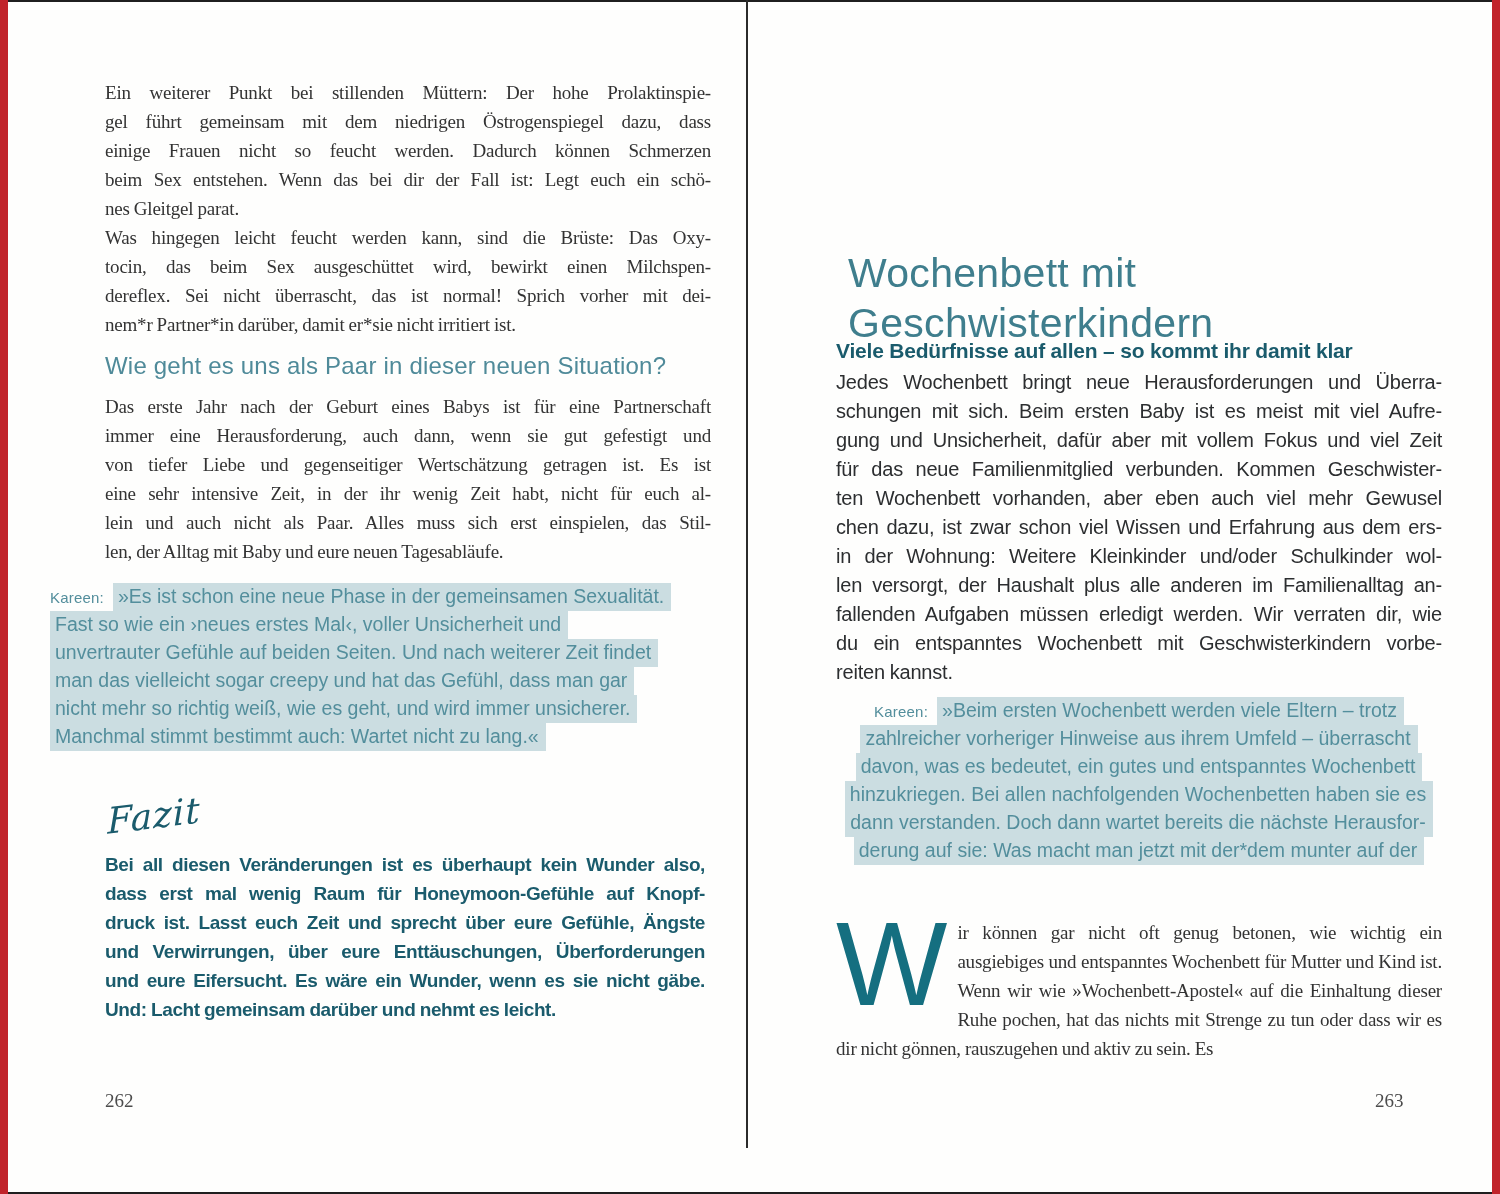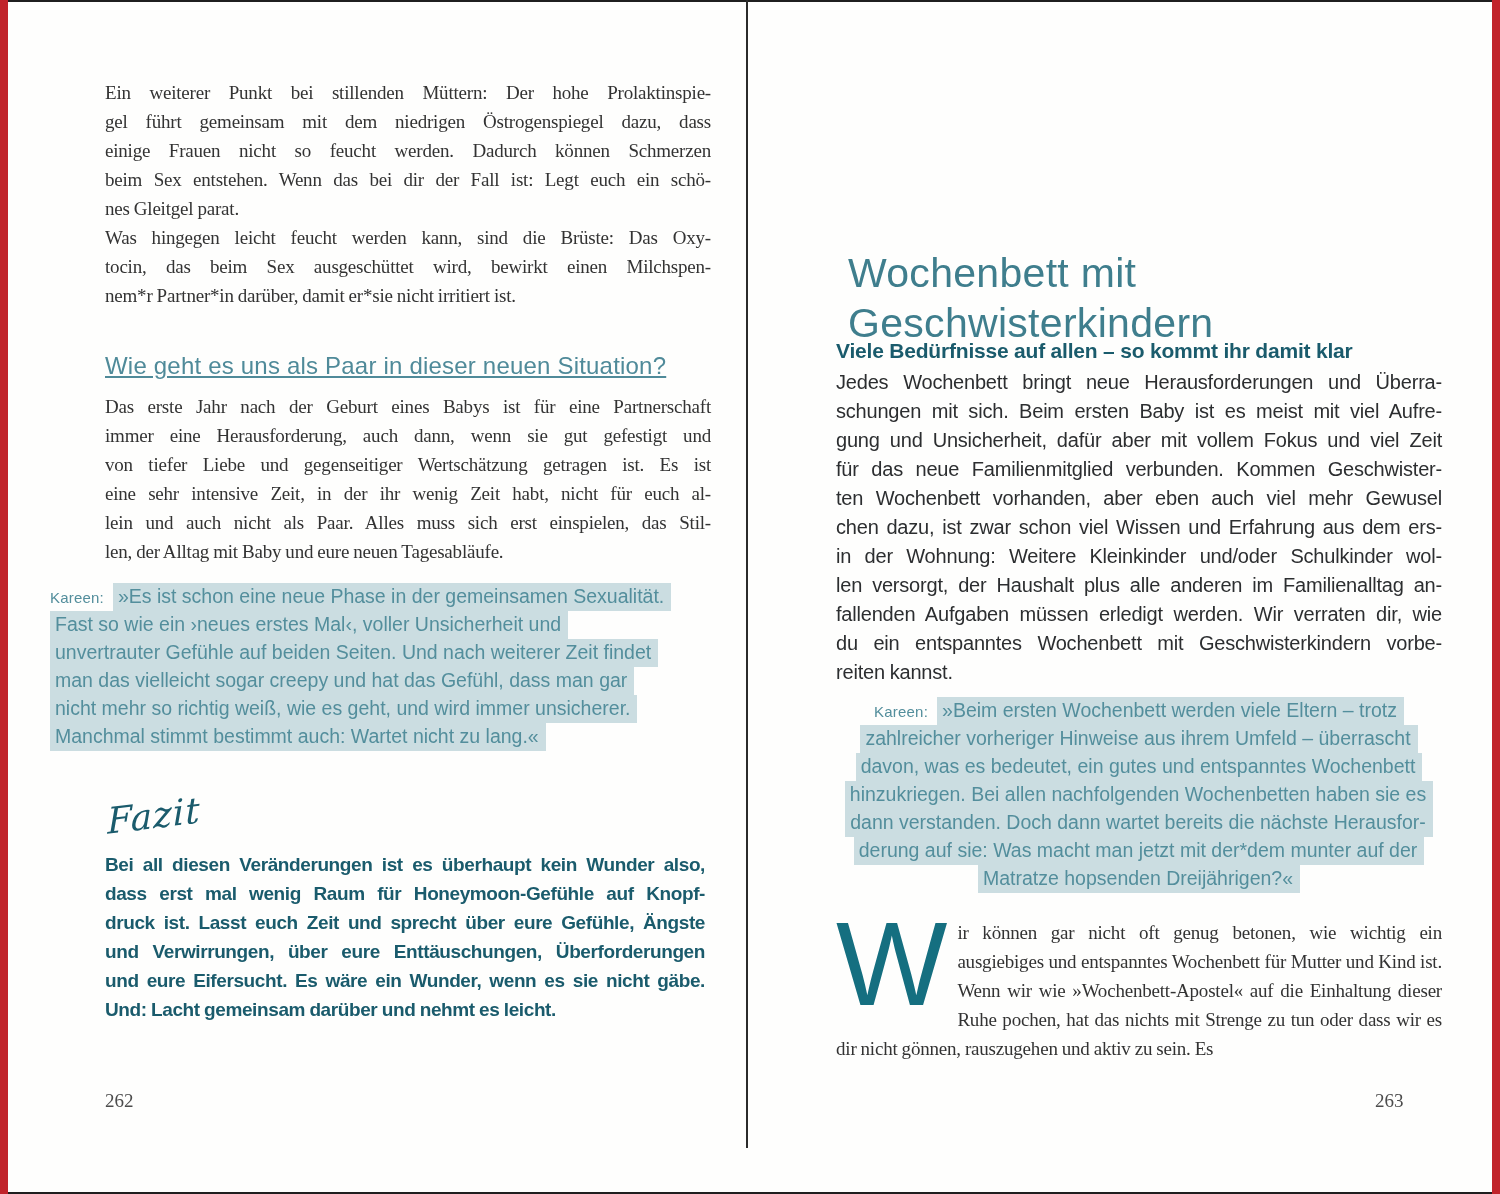--- a/index.html
+++ b/index.html
@@ -73,24 +73,25 @@
         <div class="ln">Ein weiterer Punkt bei stillenden Müttern: Der hohe Prolaktinspie-</div>
         <div class="ln">gel führt gemeinsam mit dem niedrigen Östrogenspiegel dazu, dass</div>
         <div class="ln">einige Frauen nicht so feucht werden. Dadurch können Schmerzen</div>
         <div class="ln">beim Sex entstehen. Wenn das bei dir der Fall ist: Legt euch ein schö-</div>
         <div class="ln ln-last">nes Gleitgel parat.</div>
       </div>
 
     <div class="abs serif-par jl" style="left:105px;top:223px;">
         <div class="ln">Was hingegen leicht feucht werden kann, sind die Brüste: Das Oxy-</div>
         <div class="ln">tocin, das beim Sex ausgeschüttet wird, bewirkt einen Milchspen-</div>
+        <div class="ln">dereflex. Sei nicht überrascht, das ist normal! Sprich vorher mit dei-</div>
         <div class="ln ln-last">nem*r Partner*in darüber, damit er*sie nicht irritiert ist.</div>
       </div>
 
-    <h2 class="abs h2-left" style="left:105px;top:352px;margin:0;text-decoration:underline;">Wie geht es uns als Paar in dieser neuen Situation?</h2>
+    <h2 class="abs h2-left" style="left:105px;top:352px;margin:0;">Wie geht es uns als Paar in dieser neuen Situation?</h2>
 
     <div class="abs serif-par jl" style="left:105px;top:392px;">
         <div class="ln">Das erste Jahr nach der Geburt eines Babys ist für eine Partnerschaft</div>
         <div class="ln">immer eine Herausforderung, auch dann, wenn sie gut gefestigt und</div>
         <div class="ln">von tiefer Liebe und gegenseitiger Wertschätzung getragen ist. Es ist</div>
         <div class="ln">eine sehr intensive Zeit, in der ihr wenig Zeit habt, nicht für euch al-</div>
         <div class="ln">lein und auch nicht als Paar. Alles muss sich erst einspielen, das Stil-</div>
         <div class="ln ln-last">len, der Alltag mit Baby und eure neuen Tagesabläufe.</div>
       </div>
 
@@ -142,21 +143,20 @@
         <div class="ln ln-last">reiten kannst.</div>
       </div>
 
     <div class="abs quote quote-right" style="left:836px;top:696px;width:606px;">
       <div class="q-line"><span class="q-label">Kareen:</span><span class="q-hl">»Beim ersten Wochenbett werden viele Eltern – trotz</span></div>
       <div class="q-line"><span class="q-hl">zahlreicher vorheriger Hinweise aus ihrem Umfeld – überrascht</span></div>
       <div class="q-line"><span class="q-hl">davon, was es bedeutet, ein gutes und entspanntes Wochenbett</span></div>
       <div class="q-line"><span class="q-hl">hinzukriegen. Bei allen nachfolgenden Wochenbetten haben sie es</span></div>
       <div class="q-line"><span class="q-hl">dann verstanden. Doch dann wartet bereits die nächste Herausfor-</span></div>
       <div class="q-line"><span class="q-hl">derung auf sie: Was macht man jetzt mit der*dem munter auf der</span></div>
-      <div class="q-line"><span class="q-hl">Matratze hopsenden Dreijährigen?«</span></div>
     </div>
 
     <div class="abs serif-par drop-par" style="left:836px;top:918px;">
       <span class="dropcap">W</span><span>ir können gar nicht oft genug betonen, wie wichtig ein ausgiebiges und entspanntes Wochenbett für Mutter und Kind ist. Wenn wir wie »Wochenbett-Apostel« auf die Einhaltung dieser Ruhe pochen, hat das nichts mit Strenge zu tun oder dass wir es dir nicht gönnen, rauszugehen und aktiv zu sein. Es</span>
     </div>
 
     <div class="abs pagenum" style="left:1375px;top:1090px;">263</div>
   </section>
 
 </div>

